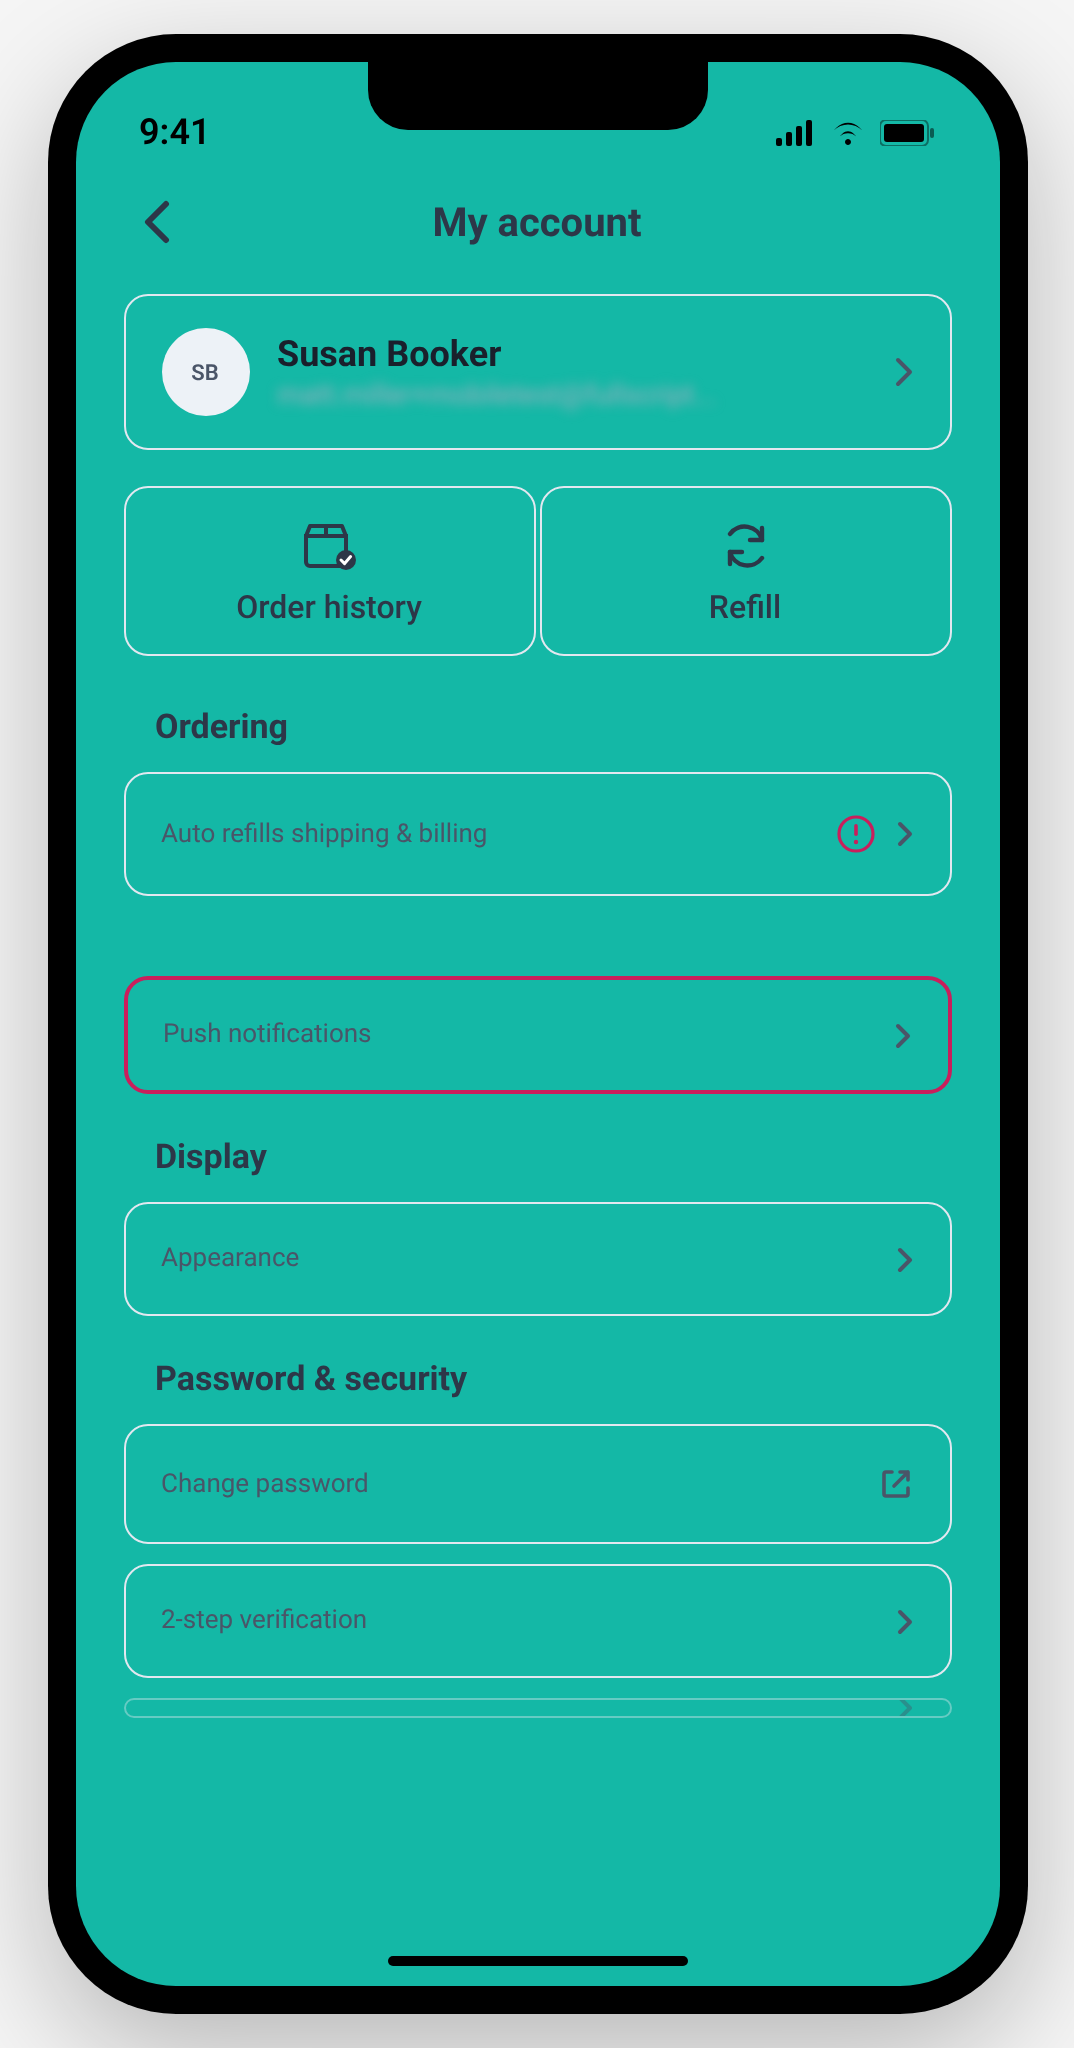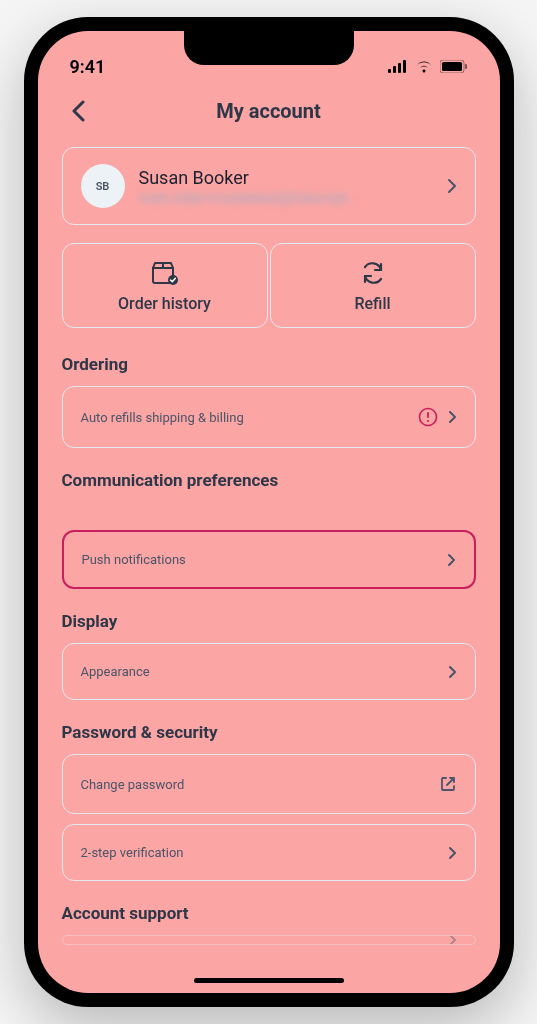--- a/index.html
+++ b/index.html
@@ -16,21 +16,21 @@
     height: 990px;
     background: #000;
     border-radius: 64px;
     padding: 14px;
     box-shadow: 0 20px 60px rgba(0,0,0,0.25);
     position: relative;
   }
   .screen {
     width: 100%;
     height: 100%;
-    background: #fca5a5;
+    background: #14b8a6;
     border-radius: 50px;
     overflow: hidden;
     position: relative;
     display: flex;
     flex-direction: column;
   }
   .notch {
     position: absolute;
     top: 0;
     left: 50%;
@@ -110,21 +110,21 @@
     border-radius: 50%;
     background: #edf2f7;
     display: flex;
     align-items: center;
     justify-content: center;
     font-size: 11px;
     font-weight: 600;
     color: #4a5568;
   }
   .profile-info { flex: 1; }
-  .profile-name { font-weight: 400; font-size: 18px; color: #1a202c; }
+  .profile-name { font-weight: 700; font-size: 18px; color: #1a202c; }
   .profile-email { font-size: 14px; color: #a0aec0; filter: blur(3px); margin-top: 2px; }
   .action-row {
     display: flex;
     gap: 2px;
     margin-bottom: 26px;
   }
   .action-btn {
     flex: 1;
     border: 1px solid #e2e8f0;
     border-radius: 12px;
@@ -136,20 +136,21 @@
     font-size: 16px;
     color: #2d3748;
     font-weight: 500;
   }
   .section-heading {
     font-size: 17px;
     font-weight: 700;
     color: #2d3748;
     margin-bottom: 12px;
     margin-top: 22px;
+    margin-left: 16px;
   }
   .section-heading:first-of-type { margin-top: 0; }
   .list-item {
     border: 1px solid #e2e8f0;
     border-radius: 12px;
     padding: 20px 18px;
     display: flex;
     align-items: center;
     justify-content: space-between;
     font-size: 13px;
@@ -263,21 +264,20 @@
               </svg>
           </span>
           <span class="chevron">
             <svg width="9" height="14" viewBox="0 0 9 14">
                 <path d="M2 2l5 5-5 5" stroke="#4a5568" stroke-width="2" fill="none" stroke-linecap="round" stroke-linejoin="round"></path>
               </svg>
           </span>
         </div>
       </div>
 
-      <div class="section-heading">Communication preferences</div>
       <div class="list-item highlight">
         <span>Push notifications</span>
         <span class="chevron">
           <svg width="9" height="14" viewBox="0 0 9 14">
               <path d="M2 2l5 5-5 5" stroke="#4a5568" stroke-width="2" fill="none" stroke-linecap="round" stroke-linejoin="round"></path>
             </svg>
         </span>
       </div>
 
       <div class="section-heading">Display</div>
@@ -301,21 +301,20 @@
       </div>
       <div class="list-item">
         <span>2-step verification</span>
         <span class="chevron">
           <svg width="9" height="14" viewBox="0 0 9 14">
               <path d="M2 2l5 5-5 5" stroke="#4a5568" stroke-width="2" fill="none" stroke-linecap="round" stroke-linejoin="round"></path>
             </svg>
         </span>
       </div>
 
-      <div class="section-heading">Account support</div>
       <div class="list-item" style="opacity:0.4; height:10px; padding-top:4px; padding-bottom:4px; overflow:hidden;">
         <span></span>
         <span class="chevron">
           <svg width="9" height="14" viewBox="0 0 9 14">
               <path d="M2 2l5 5-5 5" stroke="#4a5568" stroke-width="2" fill="none" stroke-linecap="round" stroke-linejoin="round"></path>
             </svg>
         </span>
       </div>
 
     </div>

